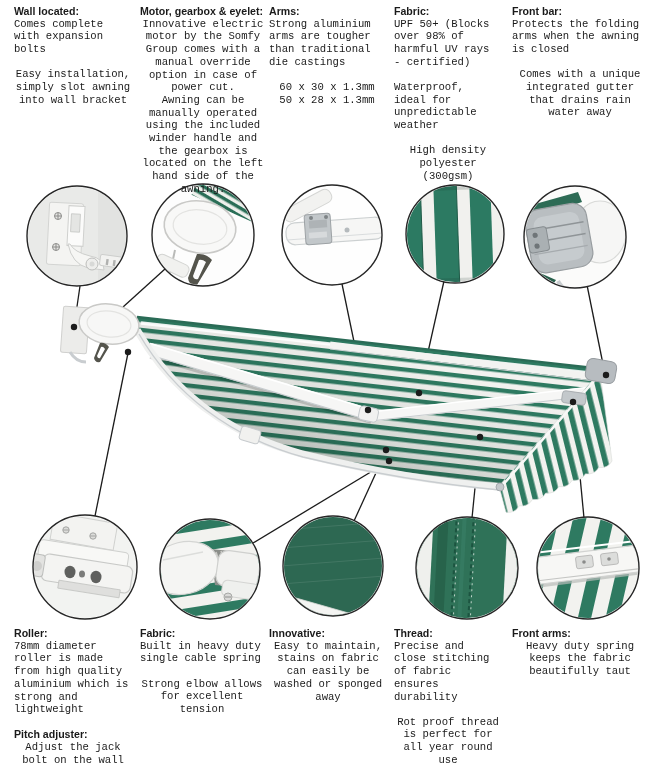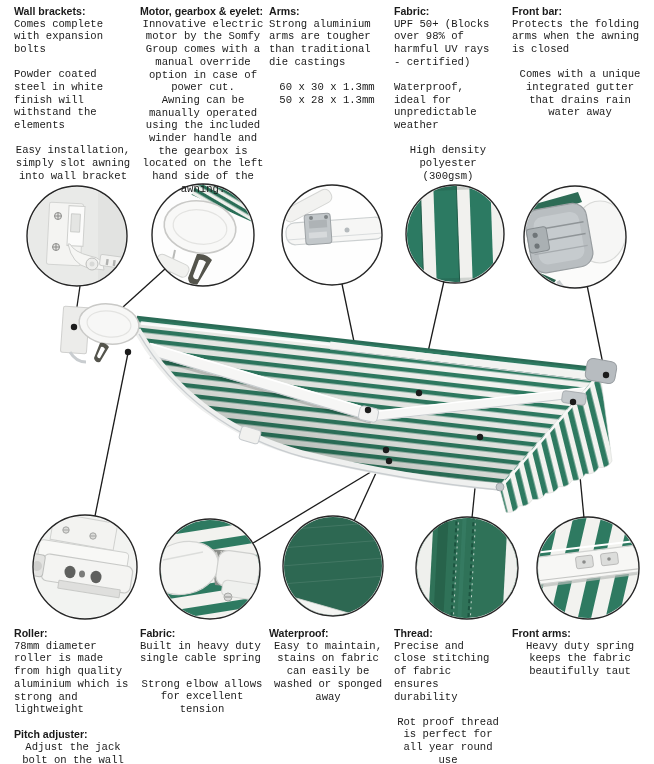--- a/index.html
+++ b/index.html
@@ -330,23 +330,22 @@
         <rect x="601" y="553" width="17" height="12" rx="2" transform="rotate(-7 609 559)" fill="#dcdddb" stroke="#b1b2b0" stroke-width="0.8"></rect>
         <circle cx="584" cy="562" r="1.8" fill="#8a8b89"></circle>
         <circle cx="609" cy="559" r="1.8" fill="#8a8b89"></circle>
       </g>
       <circle cx="588" cy="568" r="51" fill="none" stroke="#262626" stroke-width="1.4"></circle>
     </g>
   </svg>
 
   <div id="top-features">
       <div class="feature" style="left: 14px; top: 5px; width: 118px;">
-        <h4>Wall brackets:</h4>
+        <h4>Wall located:</h4>
         <p>Comes complete with expansion bolts</p>
-        <p>Powder coated steel in white finish will withstand the elements</p>
         <p>Easy installation, simply slot awning into wall bracket</p>
       </div>
       <div class="feature" style="left: 140px; top: 5px; width: 126px;">
         <h4>Motor, gearbox &amp; eyelet:</h4>
         <p>Innovative electric motor by the Somfy Group comes with a manual override option in case of power cut.
 Awning can be manually operated using the included winder handle and the gearbox is located on the left hand side of the awning.</p>
       </div>
       <div class="feature" style="left: 269px; top: 5px; width: 116px;">
         <h4>Arms:</h4>
         <p>Strong aluminium arms are tougher than traditional die castings</p>
@@ -371,21 +370,21 @@
         <p>78mm diameter roller is made from high quality aluminium which is strong and lightweight</p>
         <h4>Pitch adjuster:</h4>
         <p>Adjust the jack bolt on the wall bracket to alter the pitch from 15-40°</p>
       </div>
       <div class="feature" style="left: 140px; top: 627px; width: 124px;">
         <h4>Fabric:</h4>
         <p>Built in heavy duty single cable spring</p>
         <p>Strong elbow allows for excellent tension</p>
       </div>
       <div class="feature" style="left: 269px; top: 627px; width: 118px;">
-        <h4>Waterproof:</h4>
+        <h4>Innovative:</h4>
         <p>Easy to maintain, stains on fabric can easily be washed or sponged away</p>
       </div>
       <div class="feature" style="left: 394px; top: 627px; width: 108px;">
         <h4>Thread:</h4>
         <p>Precise and close stitching of fabric ensures durability</p>
         <p>Rot proof thread is perfect for all year round use</p>
       </div>
       <div class="feature" style="left: 512px; top: 627px; width: 136px;">
         <h4>Front arms:</h4>
         <p>Heavy duty spring keeps the fabric beautifully taut</p>

